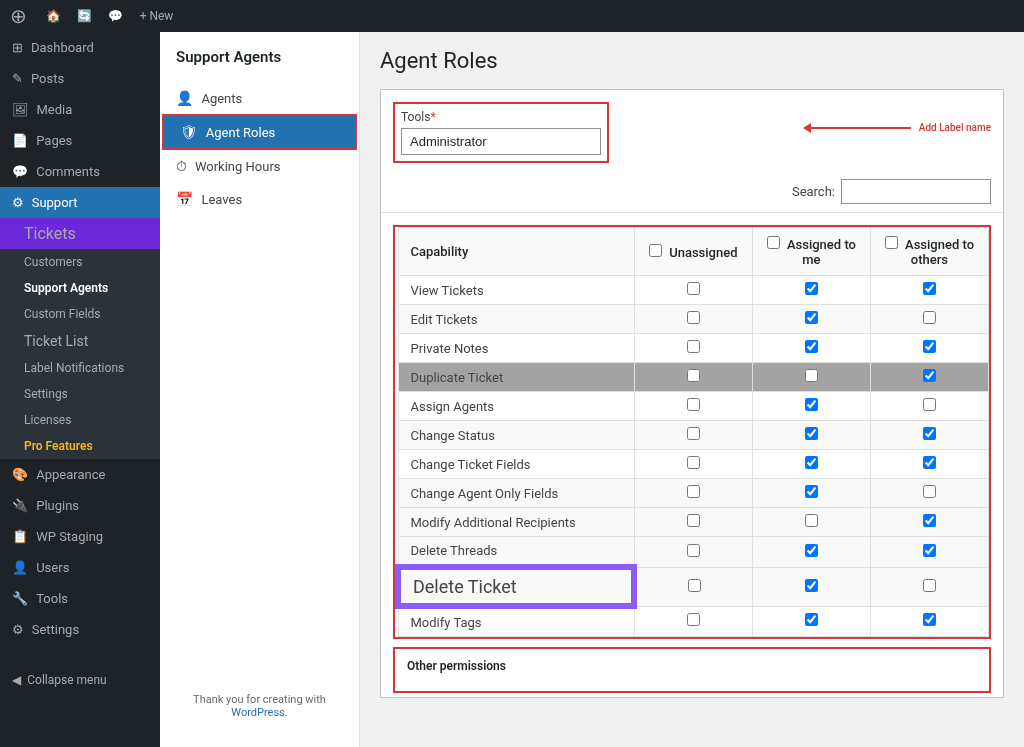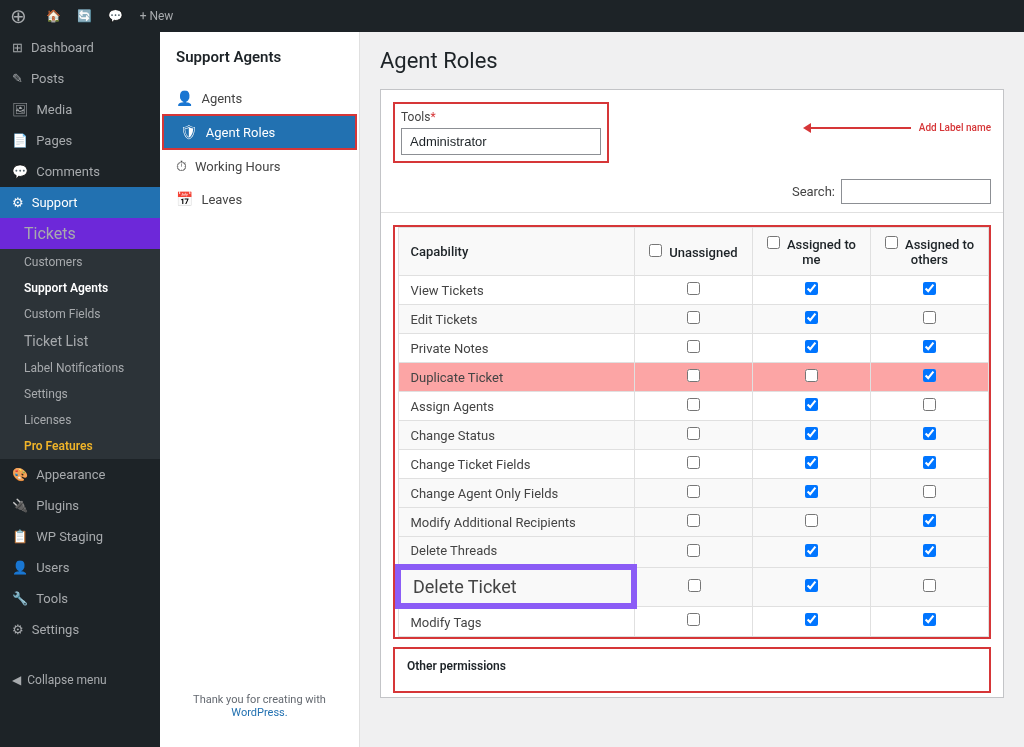--- a/index.html
+++ b/index.html
@@ -213,21 +213,21 @@
     <td style="border:1px solid #e0e0e0;padding:6px 12px;font-size:13px;text-align:center;">
       <input type="checkbox" style="">
     </td>
     <td style="border:1px solid #e0e0e0;padding:6px 12px;font-size:13px;text-align:center;">
       <input type="checkbox" checked="" style="">
     </td>
     <td style="border:1px solid #e0e0e0;padding:6px 12px;font-size:13px;text-align:center;">
       <input type="checkbox" checked="" style="">
     </td>
   </tr>
-                  <tr style="background: #fca5a5;">
+                  <tr style="background: #a3a3a3;">
     <td style="border:1px solid #e0e0e0;padding:6px 12px;font-size:13px;color:#444;">Duplicate Ticket</td>
     <td style="border:1px solid #e0e0e0;padding:6px 12px;font-size:13px;text-align:center;">
       <input type="checkbox" style="">
     </td>
     <td style="border:1px solid #e0e0e0;padding:6px 12px;font-size:13px;text-align:center;">
       <input type="checkbox" style="">
     </td>
     <td style="border:1px solid #e0e0e0;padding:6px 12px;font-size:13px;text-align:center;">
       <input type="checkbox" checked="" style="">
     </td>

